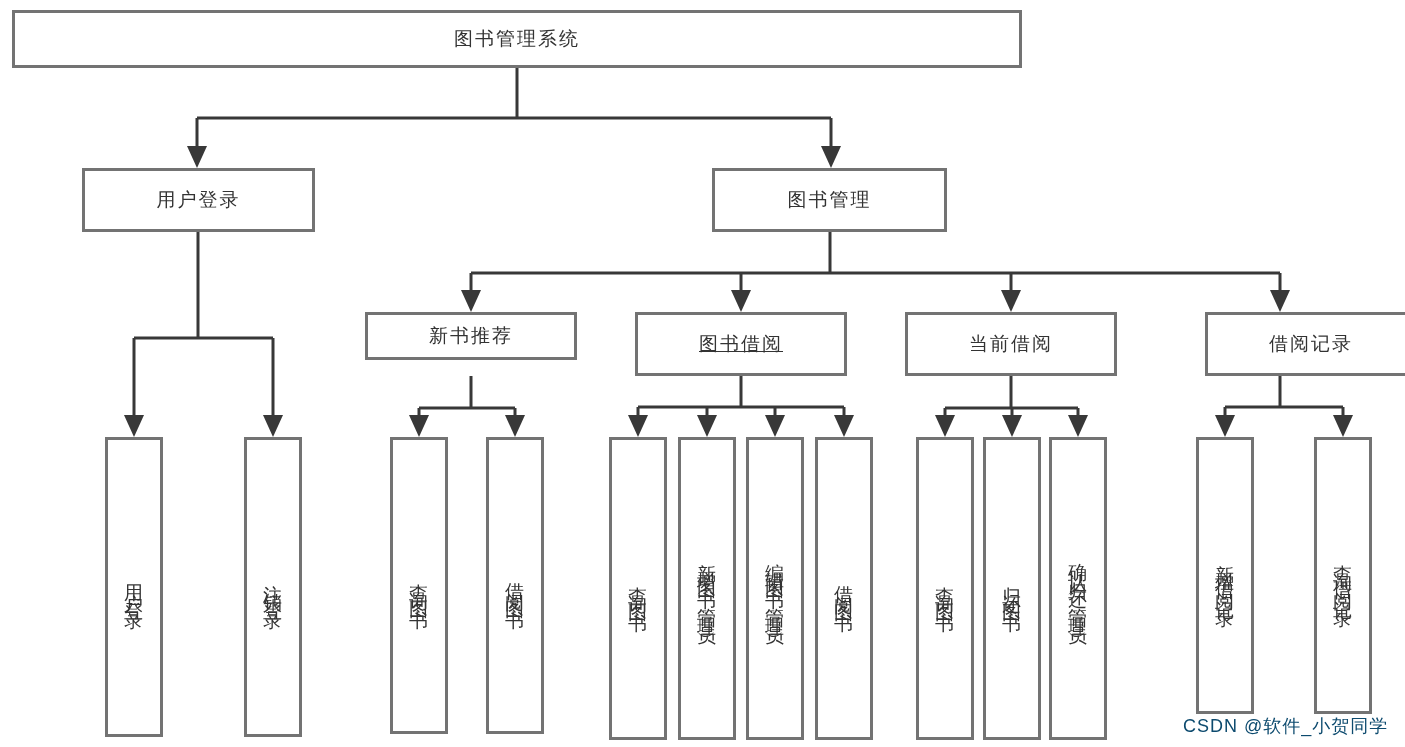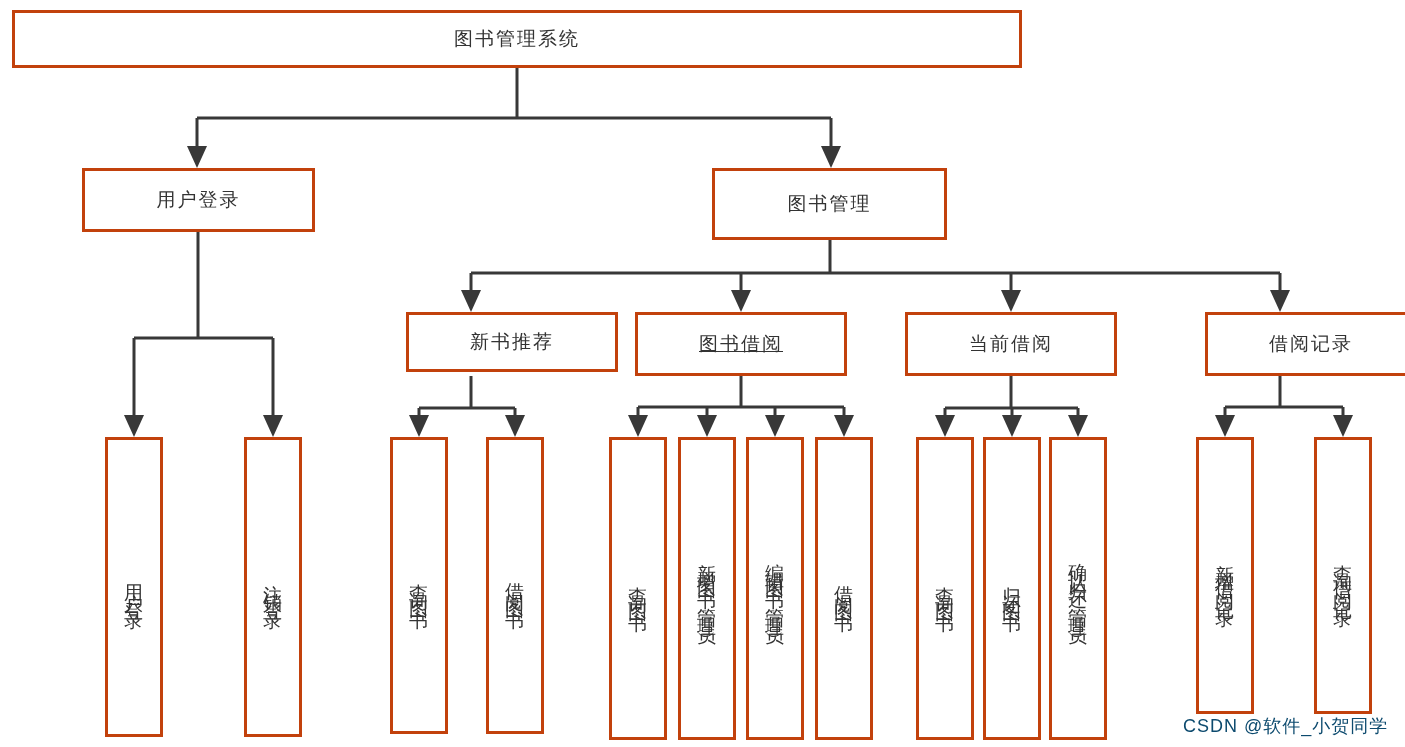--- a/index.html
+++ b/index.html
@@ -12,21 +12,21 @@
     overflow: hidden;
   }
   #wires {
     position: absolute;
     left: 0; top: 0;
     width: 1405px; height: 747px;
   }
   .node {
     position: absolute;
     box-sizing: border-box;
-    border: 3px solid #c2410c;
+    border: 3px solid #737373;
     background: #ffffff;
     display: flex;
     align-items: center;
     justify-content: center;
     color: #333333;
     font-size: 19px;
     letter-spacing: 2px;
   }
   .vnode {
     letter-spacing: 0;
@@ -94,25 +94,25 @@
     </g>
   </svg>
 
   <div class="node" style="left:12px; top:10px; width:1010px; height:58px;">
     <span>图书管理系统</span>
   </div>
 
   <div class="node" style="left:82px; top:168px; width:233px; height:64px;">
     <span>用户登录</span>
   </div>
-  <div class="node" style="left:712px; top:168px; width:235px; height:72px;">
+  <div class="node" style="left:712px; top:168px; width:235px; height:64px;">
     <span>图书管理</span>
   </div>
 
-  <div class="node" style="left:365px; top:312px; width:212px; height:60px;margin-left:41px;">
+  <div class="node" style="left:365px; top:312px; width:212px; height:48px;">
     <span>新书推荐</span>
   </div>
   <div class="node" style="left:635px; top:312px; width:212px; height:64px;text-decoration:underline;">
     <span>图书借阅</span>
   </div>
   <div class="node" style="left:905px; top:312px; width:212px; height:64px;text-align:right;">
     <span>当前借阅</span>
   </div>
   <div class="node" style="left:1174px; top:312px; width:212px; height:64px;margin-left:31px;">
     <span>借阅记录</span>

